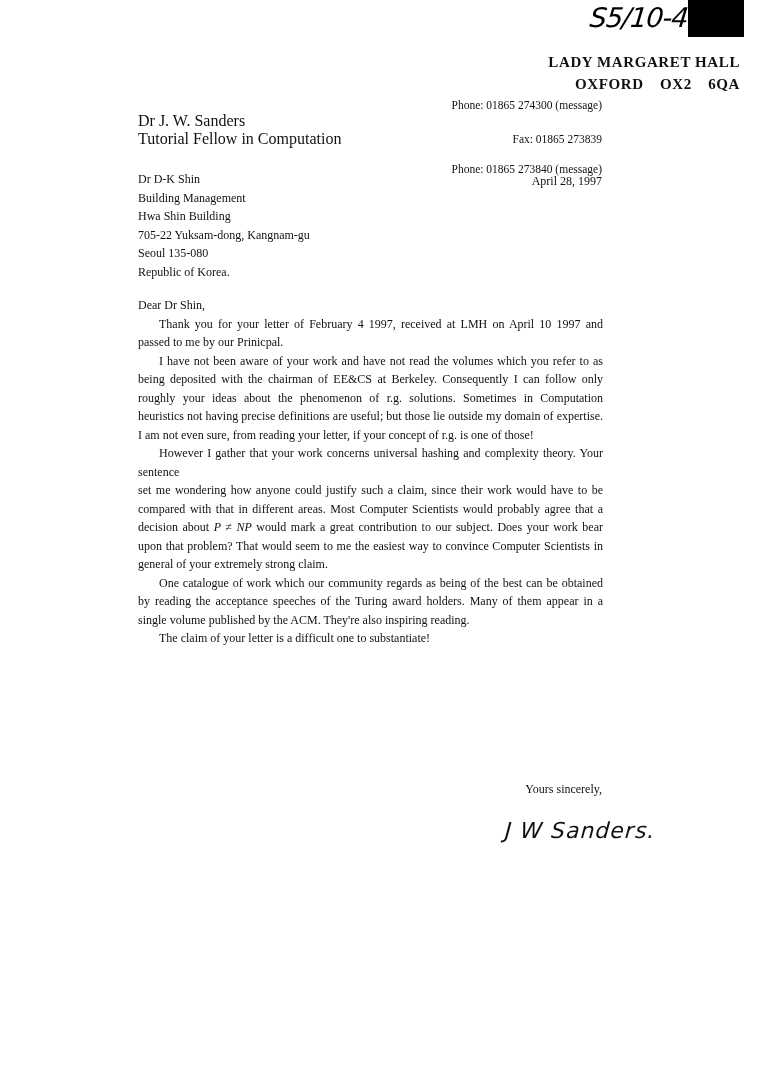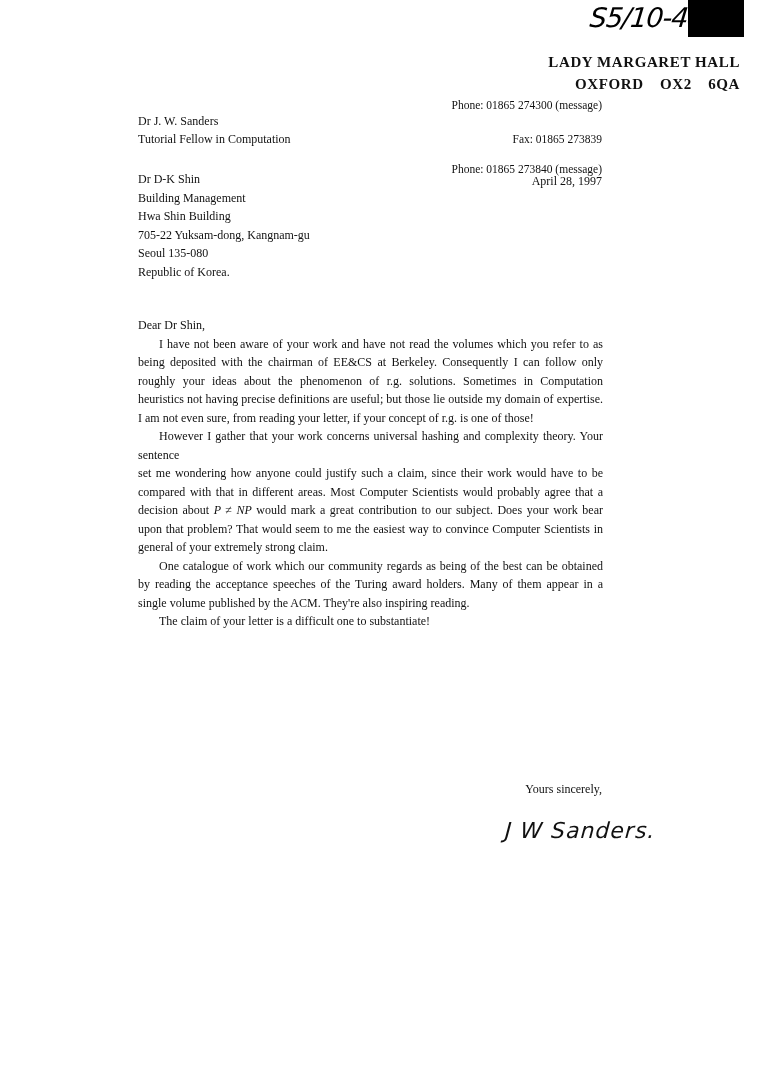--- a/index.html
+++ b/index.html
@@ -49,21 +49,21 @@
       font-weight: bold;
       font-size: 15px;
       letter-spacing: 0.6px;
     }
     .inst-name { top: 54px; }
     .inst-addr { top: 76px; word-spacing: 12px; }
 
     .small {
       position: absolute;
       font-family: "Liberation Serif", "DejaVu Serif", serif;
-      font-size: 12px;
+      font-size: 16px;
       line-height: 14px;
       white-space: nowrap;
     }
     .sender-name { left: 138px; top: 114px; }
     .sender-title { left: 138px; top: 132px; }
     .contact {
       position: absolute;
       right: 158px;
       text-align: left;
       font-family: "Liberation Serif", "DejaVu Serif", serif;
@@ -88,21 +88,21 @@
     .recipient div { white-space: nowrap; }
     .date {
       position: absolute;
       right: 158px;
       top: 172px;
       white-space: nowrap;
     }
     .letter {
       position: absolute;
       left: 138px;
-      top: 316px;
+      top: 296px;
       width: 465px;
     }
     .salutation { margin: 0; }
     .para {
       margin: 0;
       text-indent: 21px;
       text-align: justify;
     }
     .quote {
       margin: 10px 0 10px 35px;
@@ -151,20 +151,21 @@
     <div>Hwa Shin Building</div>
     <div>705-22 Yuksam-dong, Kangnam-gu</div>
     <div>Seoul 135-080</div>
     <div>Republic of Korea.</div>
   </div>
 
   <div class="date body-text">April 28, 1997</div>
 
   <div class="letter body-text">
     <p class="salutation">Dear Dr Shin,</p>
+    <p class="para">Thank you for your letter of February 4 1997, received at LMH on April 10 1997 and passed to me by our Prinicpal.</p>
     <p class="para">I have not been aware of your work and have not read the volumes which you refer to as being deposited with the chairman of EE&amp;CS at Berkeley. Consequently I can follow only roughly your ideas about the phenomenon of r.g. solutions. Sometimes in Computation heuristics not having precise definitions are useful; but those lie outside my domain of expertise. I am not even sure, from reading your letter, if your concept of r.g. is one of those!</p>
     <p class="para">However I gather that your work concerns universal hashing and complexity theory. Your sentence</p>
     <p class="para noindent"><span>set me wondering how anyone could justify such a claim, since their work would have to be compared with that in different areas. Most Computer Scientists would probably agree that a decision about </span><span class="math">P ≠ NP</span><span> would mark a great contribution to our subject. Does your work bear upon that problem? That would seem to me the easiest way to convince Computer Scientists in general of your extremely strong claim.</span></p>
     <p class="para">One catalogue of work which our community regards as being of the best can be obtained by reading the acceptance speeches of the Turing award holders. Many of them appear in a single volume published by the ACM. They're also inspiring reading.</p>
     <p class="para">The claim of your letter is a difficult one to substantiate!</p>
   </div>
 
   <div class="closing body-text">Yours sincerely,</div>
   <div class="signature">J W Sanders.</div>
 

